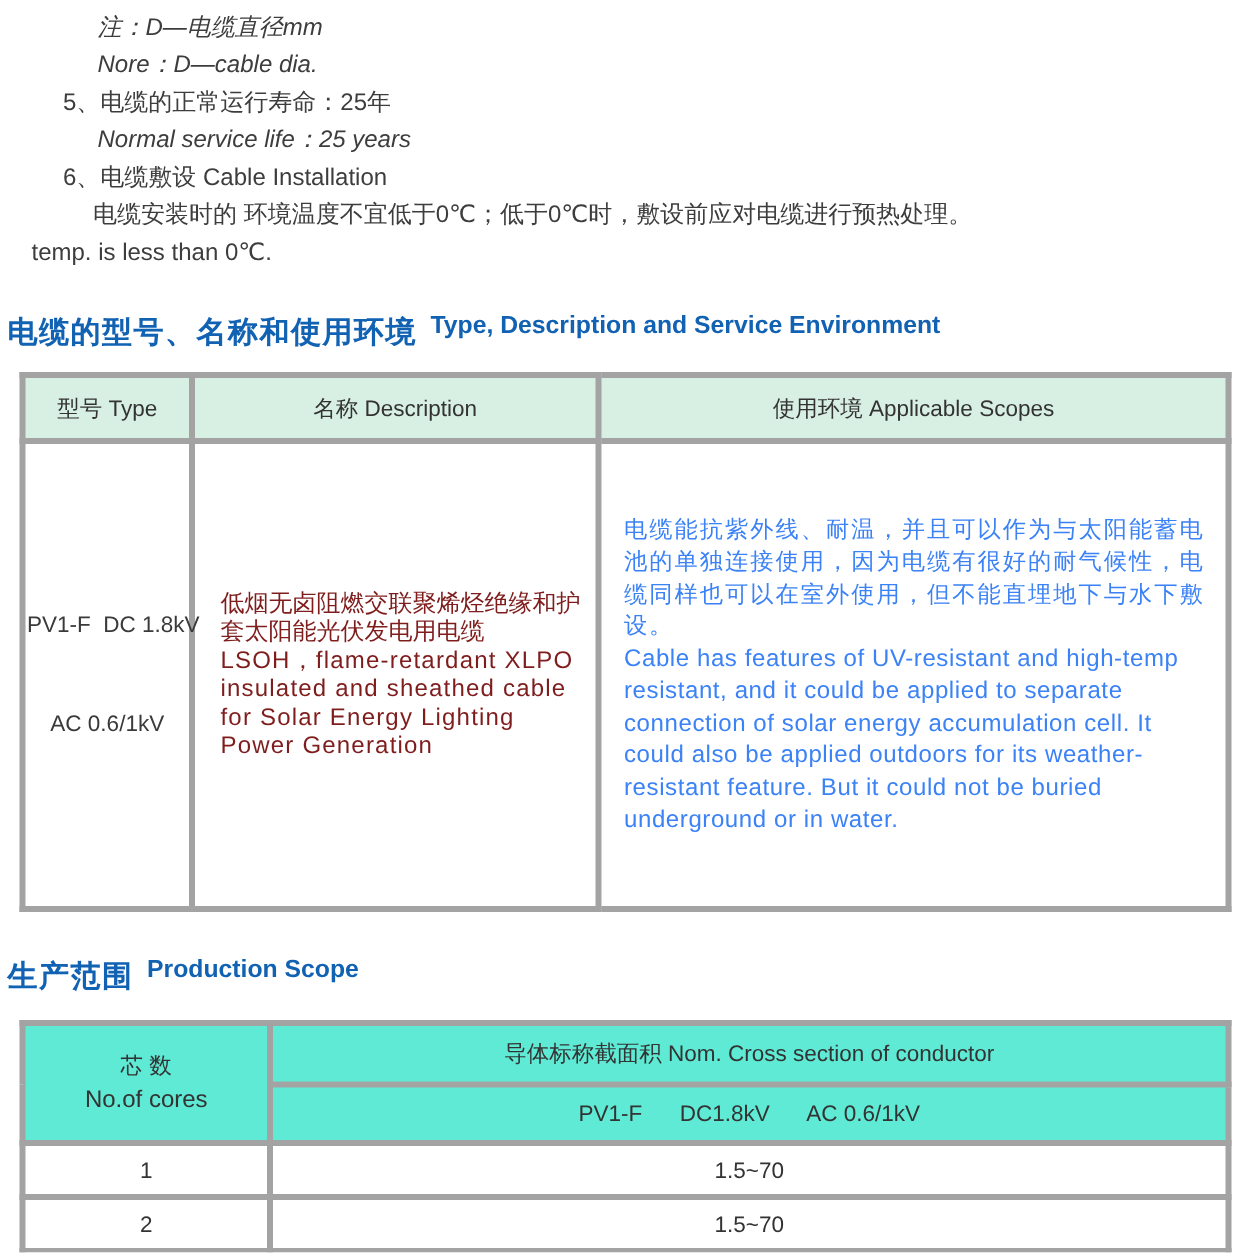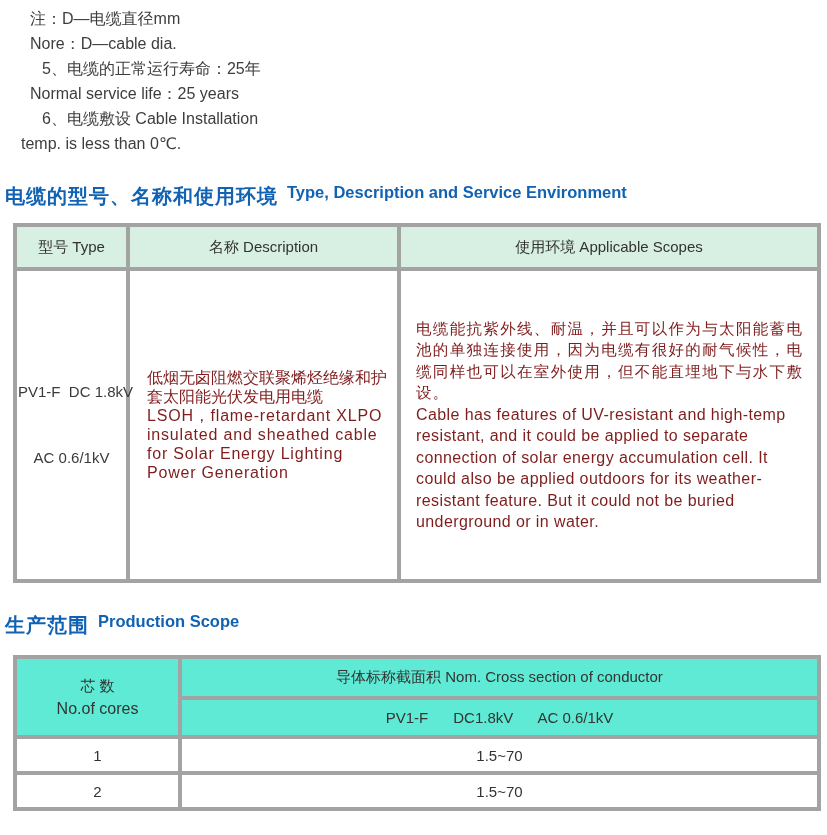--- a/index.html
+++ b/index.html
@@ -5,21 +5,21 @@
   html,body { margin:0; padding:0; background:#ffffff; }
   .page {
     position:relative; width:827px; height:835px; background:#ffffff;
     font-family:"Liberation Sans","DejaVu Sans",sans-serif;
     color:#3d3d3d; overflow:hidden;
   }
 
   
   .notes { padding-top:6px; font-size:16px; line-height:25px; }
   .nl { white-space:pre-wrap; }
-  .ind-a { padding-left:30px; }
+  .ind-a { padding-left:65px;font-style:italic; }
   .ind-b { padding-left:42px; }
   .ind-c { padding-left:62px; }
   .ind-d { padding-left:88px; }
   .ind-e { padding-left:21px; }
 
   
   .sec-heading {
     display:flex; align-items:flex-start; gap:9px;
     margin:27px 0 0 5px; color:#1262b3; font-weight:bold;
   }
@@ -33,21 +33,21 @@
   table { border-width:2px; }
   th { background:#d8efe3; font-weight:normal; font-size:15px; color:#333333; }
   .green { background:#5eead4; }
 
   
   .t1 th { height:38px; }
   .t1 td { height:306px; vertical-align:middle; }
   .t1 .c1 { text-align:center; font-size:15px; line-height:22px; white-space:pre; color:#3a3a3a; }
   .t1 .c2 { padding:0 6px 0 17px; font-size:16px; line-height:19px; color:#7f1d1d; }
   .t1 .c2 .desc-en { letter-spacing:0.8px; }
-  .t1 .c3 { padding:0 14px 0 15px; color:#7f1d1d; }
+  .t1 .c3 { padding:0 14px 0 15px; color:#3b82f6; }
   .t1 .c3 .scope-zh { font-size:15.5px; line-height:21.5px; letter-spacing:1.1px; text-align:justify; }
   .t1 .c3 .scope-en { font-size:16px; line-height:21.5px; letter-spacing:0.4px; }
 
   
   .t2 td { text-align:center; font-size:15px; color:#333333; vertical-align:middle; }
   .t2 .cores-cell { line-height:23px; }
   .t2 .cores-en { font-size:16px; }
   .t2 .conductor-row td { height:35px; }
   .t2 .sub-row td { height:33px; white-space:pre; }
   .t2 .data-row td { height:30px; }
@@ -56,20 +56,21 @@
 <body>
 
 <div class="page">
 
   <section class="notes">
     <div class="nl ind-a">注：D—电缆直径mm</div>
     <div class="nl ind-a">Nore：D—cable dia.</div>
     <div class="nl ind-b">5、电缆的正常运行寿命：25年</div>
     <div class="nl ind-a">Normal service life：25 years</div>
     <div class="nl ind-b">6、电缆敷设 Cable Installation</div>
+    <div class="nl ind-c">电缆安装时的 环境温度不宜低于0℃；低于0℃时，敷设前应对电缆进行预热处理。</div>
     <div class="nl ind-e">temp. is less than 0℃.</div>
   </section>
 
   <h2 class="sec-heading">
     <span class="zh">电缆的型号、名称和使用环境</span>
     <span class="en">Type, Description and Service Environment</span>
   </h2>
 
   <table class="t1" style="margin-top:13px;">
     <colgroup>

